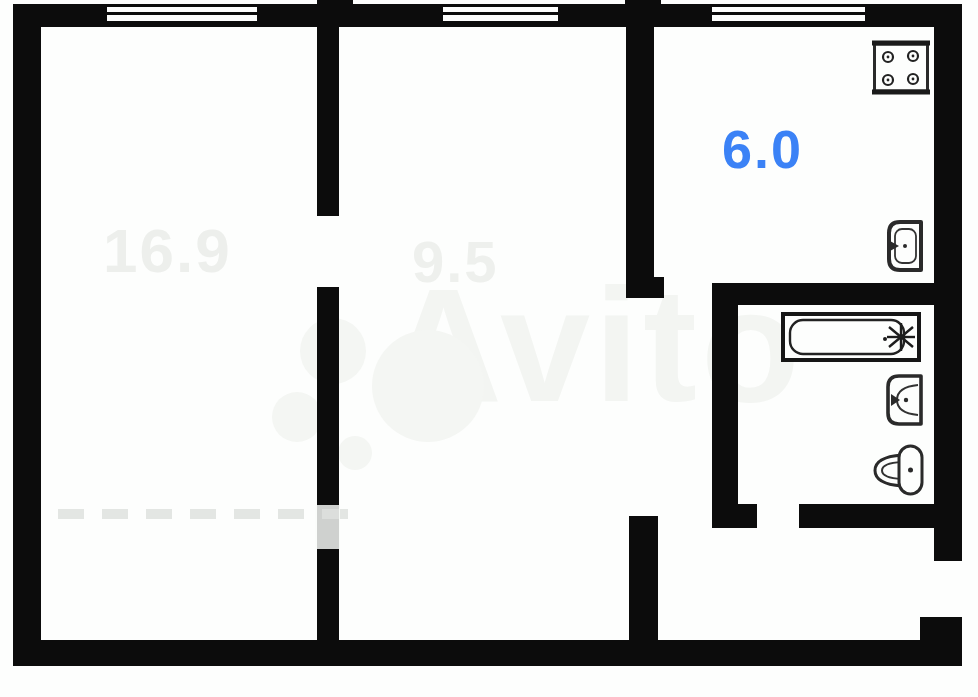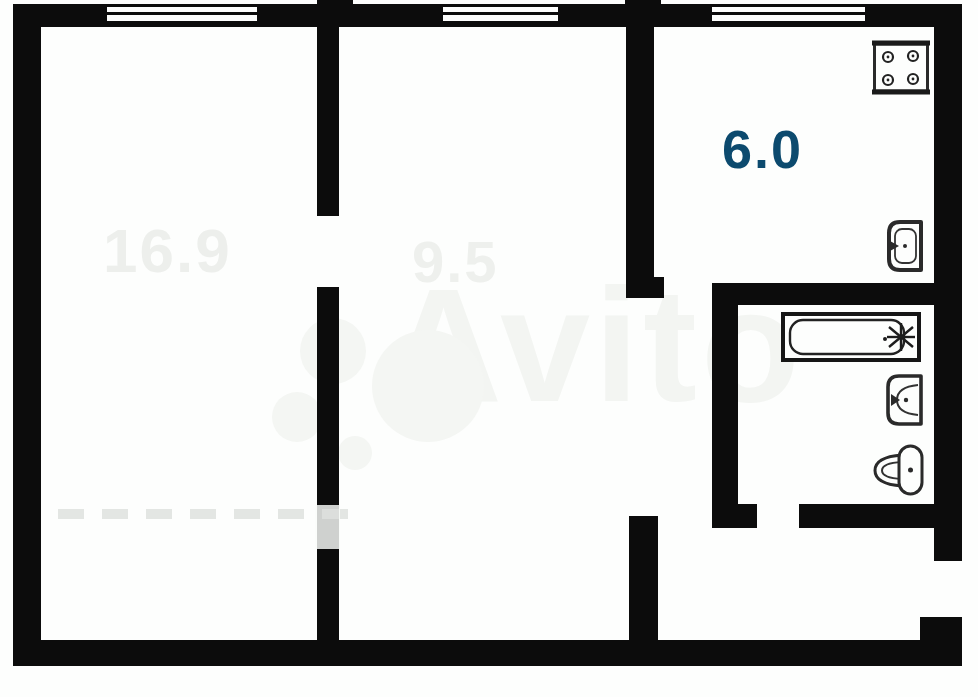--- a/index.html
+++ b/index.html
@@ -25,21 +25,21 @@
   <div class="wm-text" style="left:385px;top:252px;font-size:162px;color:#f3f5f2;">Avito</div>
   <div class="wm-circle" style="left:372px;top:330px;width:112px;height:112px;background:#f4f6f3;"></div>
   <div class="wm-circle" style="left:300px;top:318px;width:66px;height:66px;background:#f4f6f3;"></div>
   <div class="wm-circle" style="left:272px;top:392px;width:50px;height:50px;background:#f4f6f3;"></div>
   <div class="wm-circle" style="left:338px;top:436px;width:34px;height:34px;background:#f4f6f3;"></div>
   <div class="wm-dashes" style="left:58px;top:509px;width:290px;height:10px;"></div>
   <div class="wm-notch" style="left:315px;top:505px;width:25px;height:44px;"></div>
 
   <div class="room-label" style="left:103px;top:215px;font-size:62px;color:#edefec;">16.9</div>
   <div class="room-label" style="left:412px;top:228px;font-size:58px;color:#eef0ed;">9.5</div>
-  <div class="room-label" style="left:722px;top:118px;font-size:54px;color:#0c4a6e;">6.0</div>
+  <div class="room-label" style="left:722px;top:118px;font-size:54px;color:#3b82f6;">6.0</div>
 
   <div class="wall" style="left:13px;top:4px;width:949px;height:23px;"></div>
   <div class="wall" style="left:13px;top:4px;width:28px;height:662px;"></div>
   <div class="wall" style="left:13px;top:640px;width:947px;height:26px;"></div>
   <div class="wall" style="left:934px;top:4px;width:28px;height:557px;"></div>
   <div class="wall" style="left:920px;top:617px;width:42px;height:49px;"></div>
 
   <div class="window" style="left:107px;top:4px;width:150px;height:23px;"></div>
   <div class="window" style="left:443px;top:4px;width:115px;height:23px;"></div>
   <div class="window" style="left:712px;top:4px;width:153px;height:23px;"></div>

